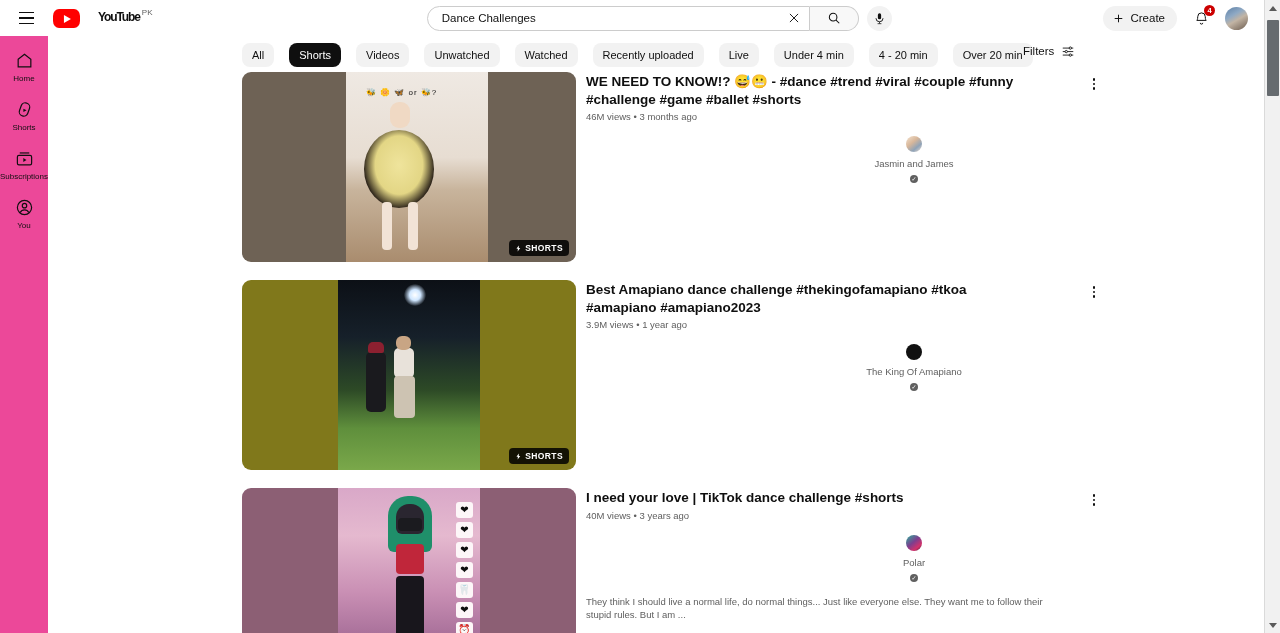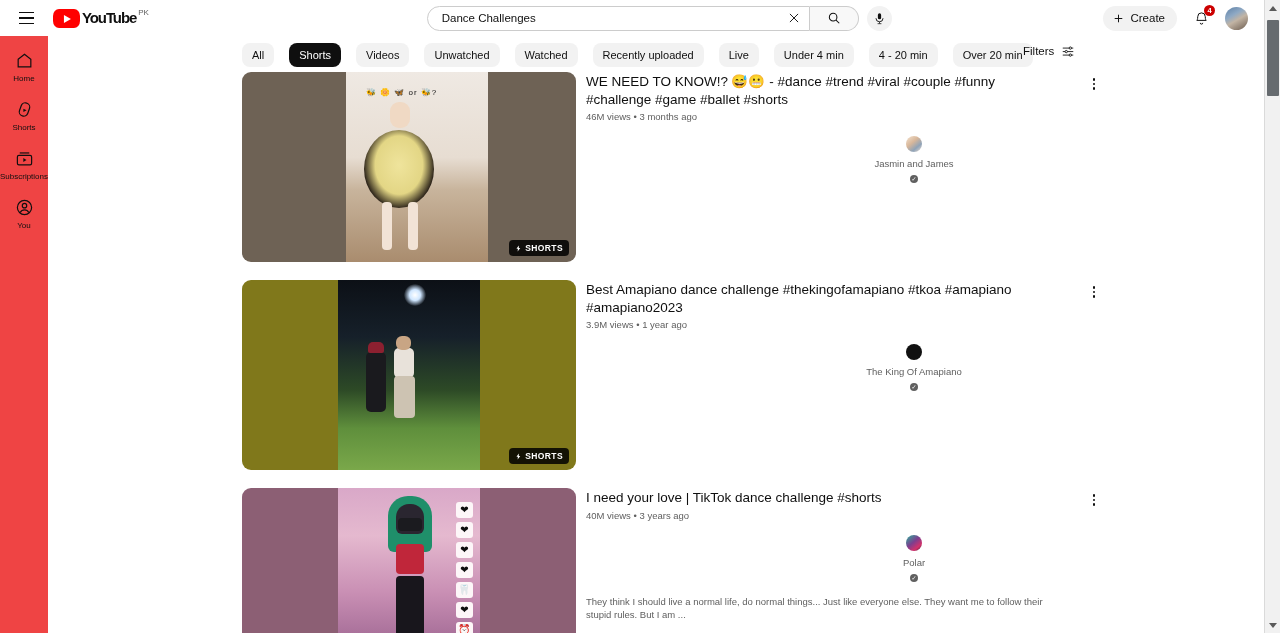--- a/index.html
+++ b/index.html
@@ -33,22 +33,22 @@
     border-radius: 6px/7px; position: relative; margin-top: 1px;
   }
   .yt-play::after {
     content: ""; position: absolute; top: 50%; left: 50%;
     transform: translate(-44%, -50%);
     border-left: 7px solid #ffffff;
     border-top: 4.3px solid transparent;
     border-bottom: 4.3px solid transparent;
   }
   .yt-word {
-    font-size: 15px; font-weight: bold; letter-spacing: -1.1px;
-    margin-left: 2px; line-height: 19px; color: #0f0f0f;
+    font-size: 12px; font-weight: bold; letter-spacing: -1.1px;
+    margin-left: 18px; line-height: 19px; color: #0f0f0f;
   }
   .yt-cc { font-size: 8px; color: #606060; margin-left: 2px; line-height: 10px; }
 
   .mh-center { display: flex; align-items: center; flex: 1; justify-content: center; }
   .search-form {
     display: flex; align-items: center;
     width: 383px; height: 25px;
     border: 1px solid #ccc; border-radius: 13px 0 0 13px;
     background: #fff; padding-left: 14px;
     position: relative;
@@ -97,21 +97,21 @@
   .avatar-btn {
     width: 23px; height: 23px; border-radius: 50%;
     cursor: pointer; overflow: hidden;
     background: linear-gradient(150deg, #5b7fa6 0%, #8fa9c4 35%, #c2b4a4 55%, #6b5b4e 100%);
   }
 
   
   .mini-guide {
     position: absolute; top: 36px; left: 0;
     width: 48px; height: 597px;
-    background: #ef4444; padding-top: 6px;
+    background: #ec4899; padding-top: 6px;
     display: flex; flex-direction: column; align-items: center;
     z-index: 15;
   }
   .mg-item {
     width: 48px; height: 49px;
     display: flex; flex-direction: column; align-items: center; justify-content: center;
     gap: 4px; cursor: pointer; border-radius: 8px;
   }
   .mg-label { font-size: 8px; color: #0f0f0f; line-height: 9px; }
 
@@ -159,21 +159,21 @@
     position: absolute; right: 7px; bottom: 6px;
     background: rgba(0,0,0,0.85); color: #fff;
     font-size: 8.5px; font-weight: bold; letter-spacing: 0.4px;
     padding: 3px 6px; border-radius: 4px;
     display: flex; align-items: center; gap: 3px;
     z-index: 3;
   }
 
   .info { flex: 1; padding-left: 10px; padding-top: 1px; position: relative; }
   .v-title {
-    font-size: 13.5px; line-height: 17.5px; font-weight: 400;
+    font-size: 13.5px; line-height: 17.5px; font-weight: 700;
     color: #0f0f0f; max-width: 430px; margin-bottom: 3px;
   }
   .v-meta { font-size: 9.5px; color: #606060; line-height: 12px; }
   .v-channel {
     display: flex; align-items: center; gap: 6px;
     margin-top: 13px;
     flex-direction: column;
   }
   .ch-avatar {
     width: 16px; height: 16px; border-radius: 50%; overflow: hidden; flex-shrink: 0;

